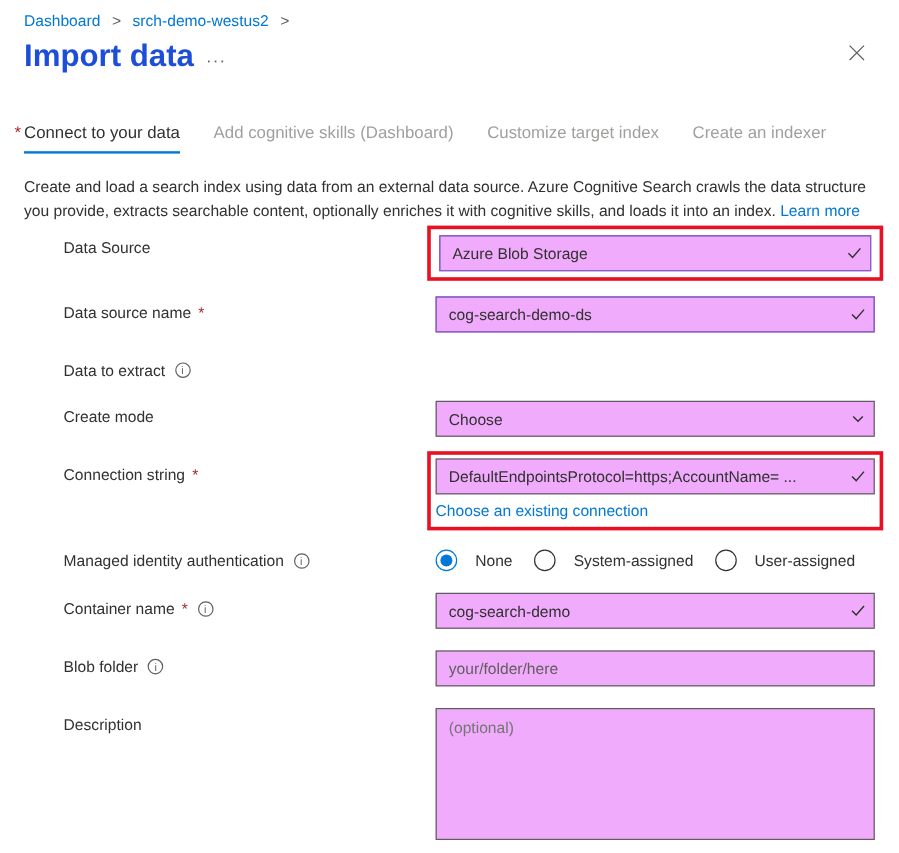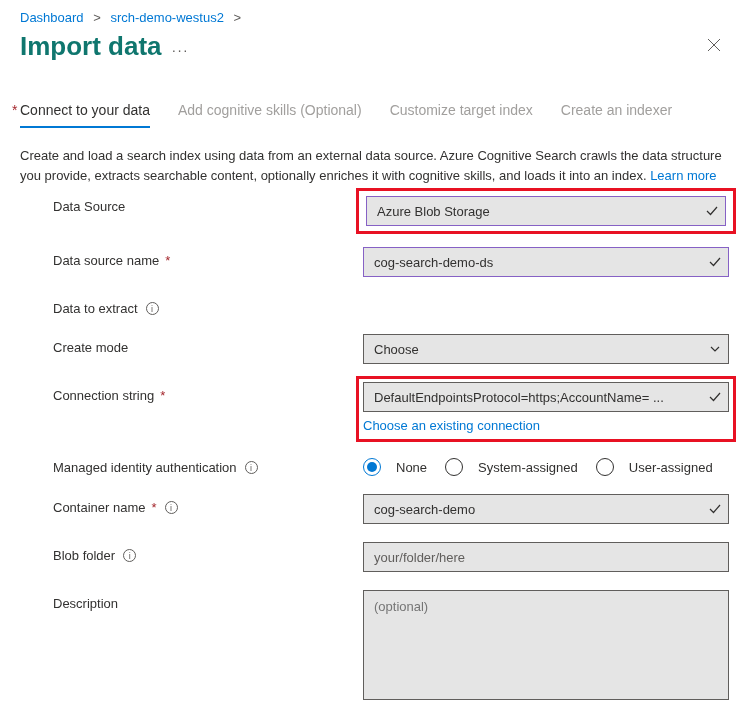--- a/index.html
+++ b/index.html
@@ -9,21 +9,21 @@
       color: #323130;
       background: #fff;
       width: 749px;
       padding: 10px 20px 20px 20px;
     }
     .breadcrumb { font-size: 13px; margin-bottom: 6px; }
     .breadcrumb a { color: #0078d4; text-decoration: none; }
     .breadcrumb-sep { color: #605e5c; margin: 0 6px; }
     .page-header { display: flex; align-items: center; justify-content: space-between; margin-bottom: 40px; }
     .page-title-wrap { display: flex; align-items: baseline; gap: 10px; }
-    .page-title { font-size: 26px; font-weight: 600; color: #0f766e; }
+    .page-title { font-size: 26px; font-weight: 600; color: #1d4ed8; }
     .ellipsis { color: #605e5c; font-size: 14px; letter-spacing: 1px; cursor: pointer; }
     .close-btn { font-size: 16px; color: #605e5c; cursor: pointer; font-weight: 300; padding: 4px 8px; }
     .tabs { display: flex; gap: 28px; border-bottom: none; margin-bottom: 18px; font-size: 14px; }
     .tab { color: #a19f9d; cursor: pointer; padding-bottom: 8px; position: relative; }
     .tab.active { color: #323130; font-weight: 400; border-bottom: 2px solid #0078d4; }
     .tab .req { color: #a4262c; position: absolute; left: -8px; top: 0; }
     .intro { font-size: 13px; color: #323130; line-height: 1.5; margin-bottom: 8px; }
     .intro a { color: #0078d4; text-decoration: none; }
     .form-row { display: flex; align-items: flex-start; margin-bottom: 18px; }
     .form-label { width: 310px; flex-shrink: 0; font-size: 13px; color: #323130; display: flex; align-items: center; gap: 4px; padding-top: 6px; margin-left: 33px; }
@@ -32,21 +32,21 @@
     .info-icon { display: inline-flex; align-items: center; justify-content: center; width: 13px; height: 13px; border: 1px solid #605e5c; border-radius: 50%; font-size: 9px; color: #605e5c; margin-left: 4px; cursor: pointer; }
     .form-control { flex: 1; position: relative; }
     .input-wrap { position: relative; display: flex; align-items: center; }
     .input-wrap input, .input-wrap .select-display, .textarea {
       width: 100%;
       border: 1px solid #605e5c;
       padding: 6px 28px 6px 10px;
       font-size: 13px;
       font-family: inherit;
       color: #323130;
-      background: #e5e5e5;
+      background: #f0abfc;
       outline: none;
       height: 30px;
     }
     .input-wrap.purple { outline: 1px solid #8661c5; outline-offset: -1px; }
     .input-wrap.purple input, .input-wrap.purple .select-display { border-color: #8661c5; }
     .select-display { cursor: pointer; display: flex; align-items: center; }
     .chevron, .check-icon { position: absolute; right: 8px; top: 50%; transform: translateY(-50%); pointer-events: none; color: #323130; }
     .chevron svg, .check-icon svg { width: 12px; height: 12px; display: block; }
     .highlight-box { border: 3px solid #e81123; padding: 2px 4px; margin: -5px -7px; }
     .highlight-box .input-wrap { margin: 3px 3px; }
@@ -80,21 +80,21 @@
         <path d="M1 1 L13 13 M13 1 L1 13" stroke="#605e5c" stroke-width="1" fill="none"></path>
       </svg>
   </span>
 </div>
 
 <div class="tabs">
   <div class="tab active">
     <span class="req">*</span>
     <span>Connect to your data</span>
   </div>
-  <div class="tab">Add cognitive skills (Optional)</div>
+  <div class="tab">Add cognitive skills (Dashboard)</div>
   <div class="tab">Customize target index</div>
   <div class="tab">Create an indexer</div>
 </div>
 
 <p class="intro">
   <span>Create and load a search index using data from an external data source. Azure Cognitive Search crawls the data structure you provide, extracts searchable content, optionally enriches it with cognitive skills, and loads it into an index. </span><a href="#">Learn more</a>
 </p>
 
 <div class="form-row">
   <div class="form-label">

